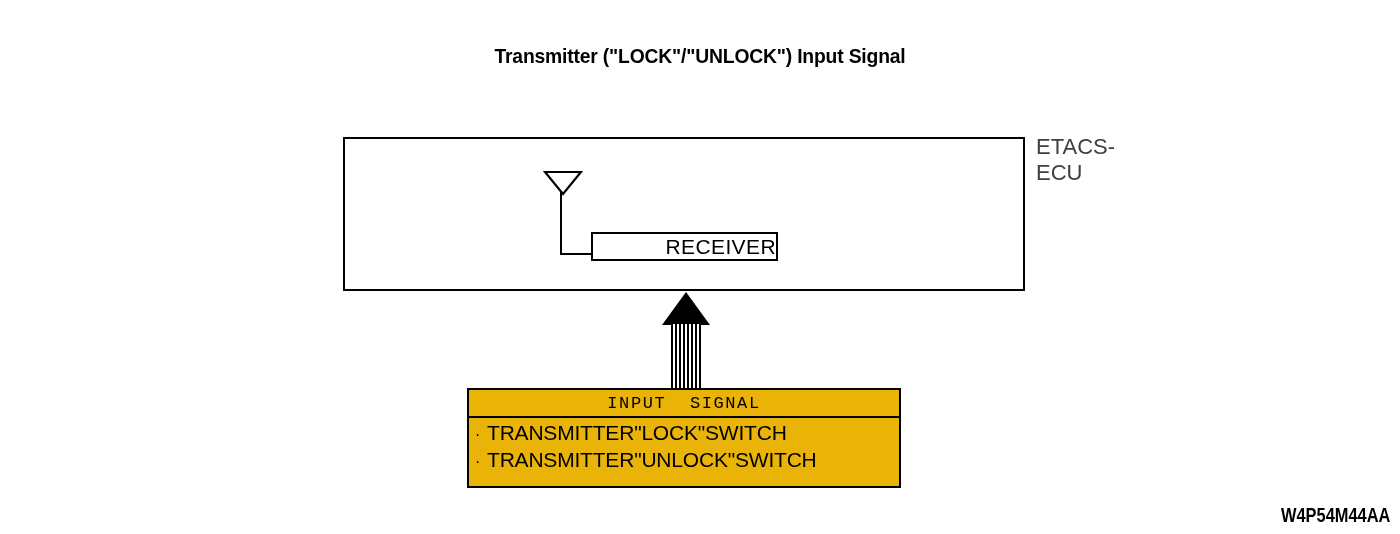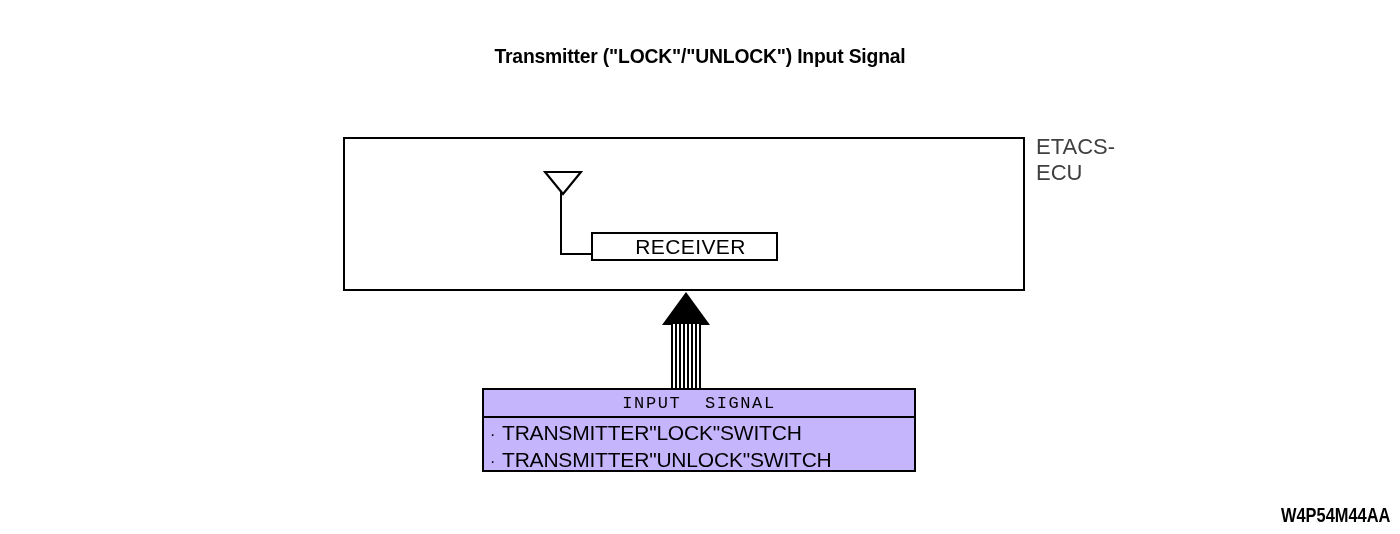--- a/index.html
+++ b/index.html
@@ -91,21 +91,21 @@
     position: absolute;
     left: 591px;
     top: 232px;
     width: 187px;
     height: 29px;
     border: 2px solid #000;
     box-sizing: border-box;
     background: #fff;
     display: flex;
     align-items: center;
-    justify-content: center;
+    justify-content: flex-end;
     padding-left: 12px;
   }
   .receiver-label {
     font-size: 21px;
     line-height: 21px;
     letter-spacing: 0.4px;
     color: #000;
     white-space: nowrap;
   }
 
@@ -128,27 +128,27 @@
     background-image: repeating-linear-gradient(
       to right,
       #000 0px, #000 2px,
       #ffffff 2px, #ffffff 4px
     );
   }
 
   
   .signal-box {
     position: absolute;
-    left: 482px;
+    left: 467px;
     top: 388px;
     width: 434px;
-    height: 84px;
+    height: 100px;
     border: 2px solid #000;
     box-sizing: border-box;
-    background: #c4b5fd;
+    background: #eab308;
   }
   .signal-header {
     height: 28px;
     border-bottom: 2px solid #000;
     display: flex;
     align-items: center;
     justify-content: center;
     box-sizing: border-box;
   }
   .signal-header-text {

